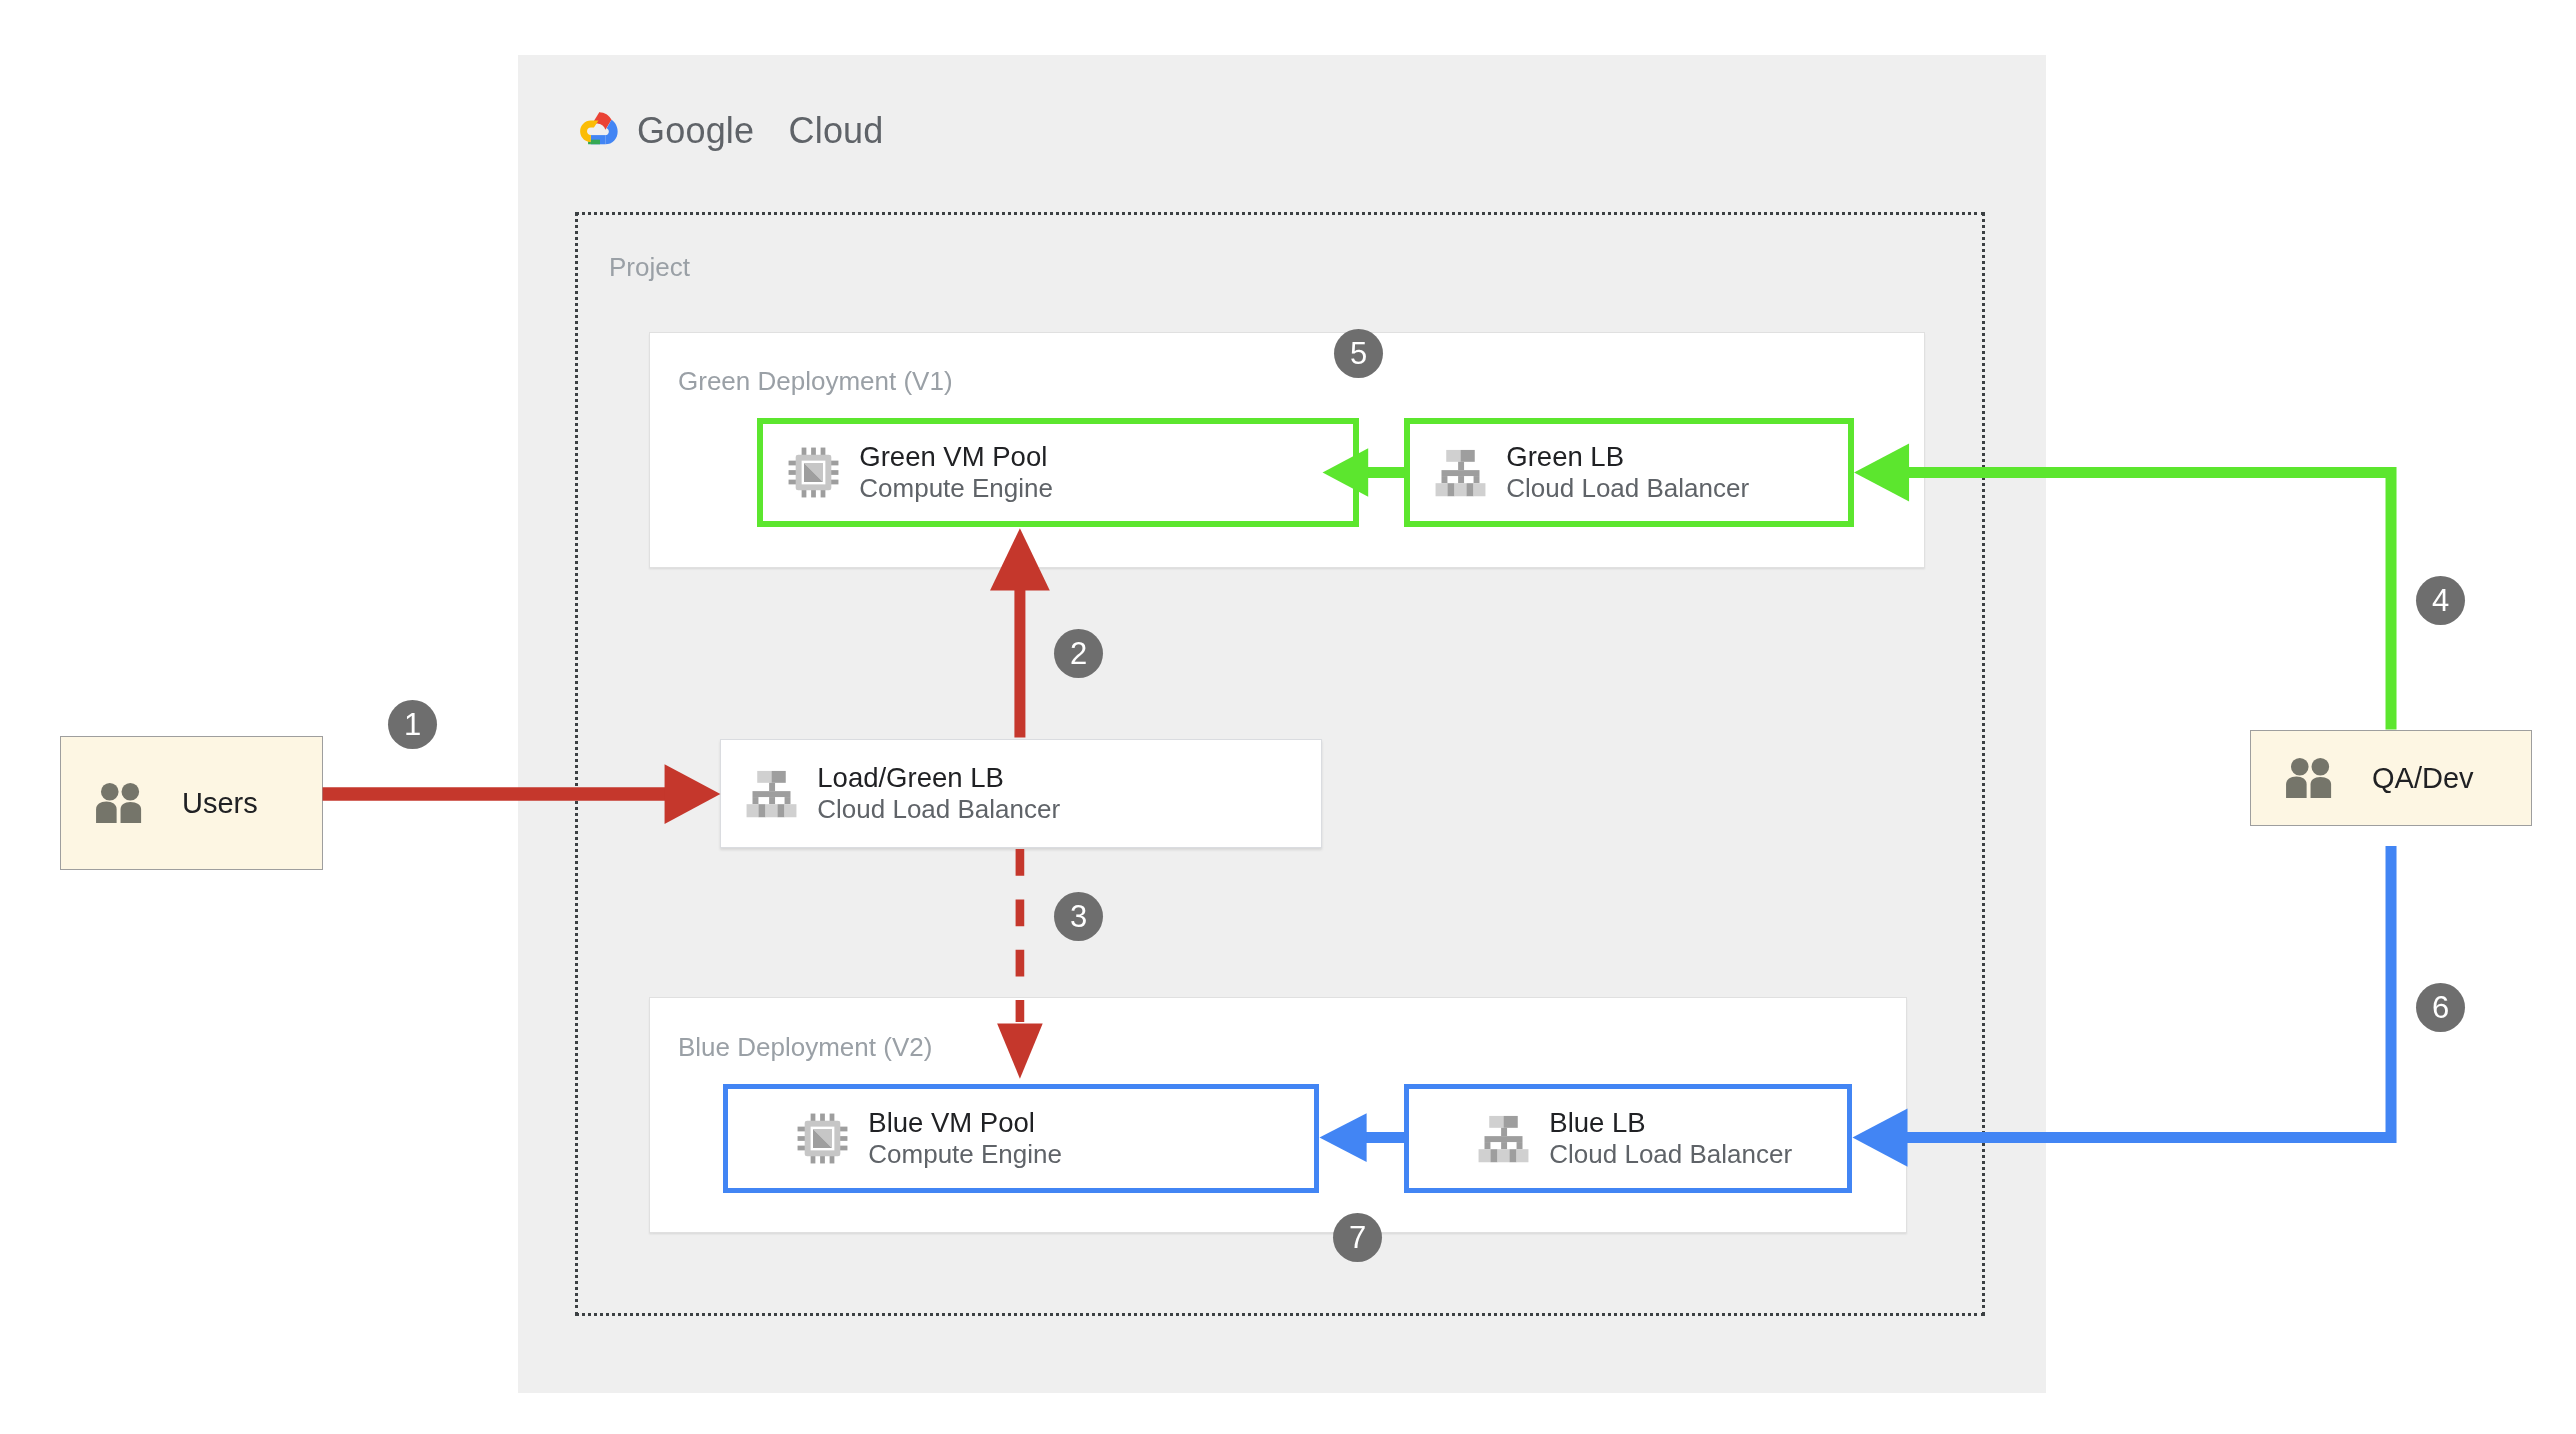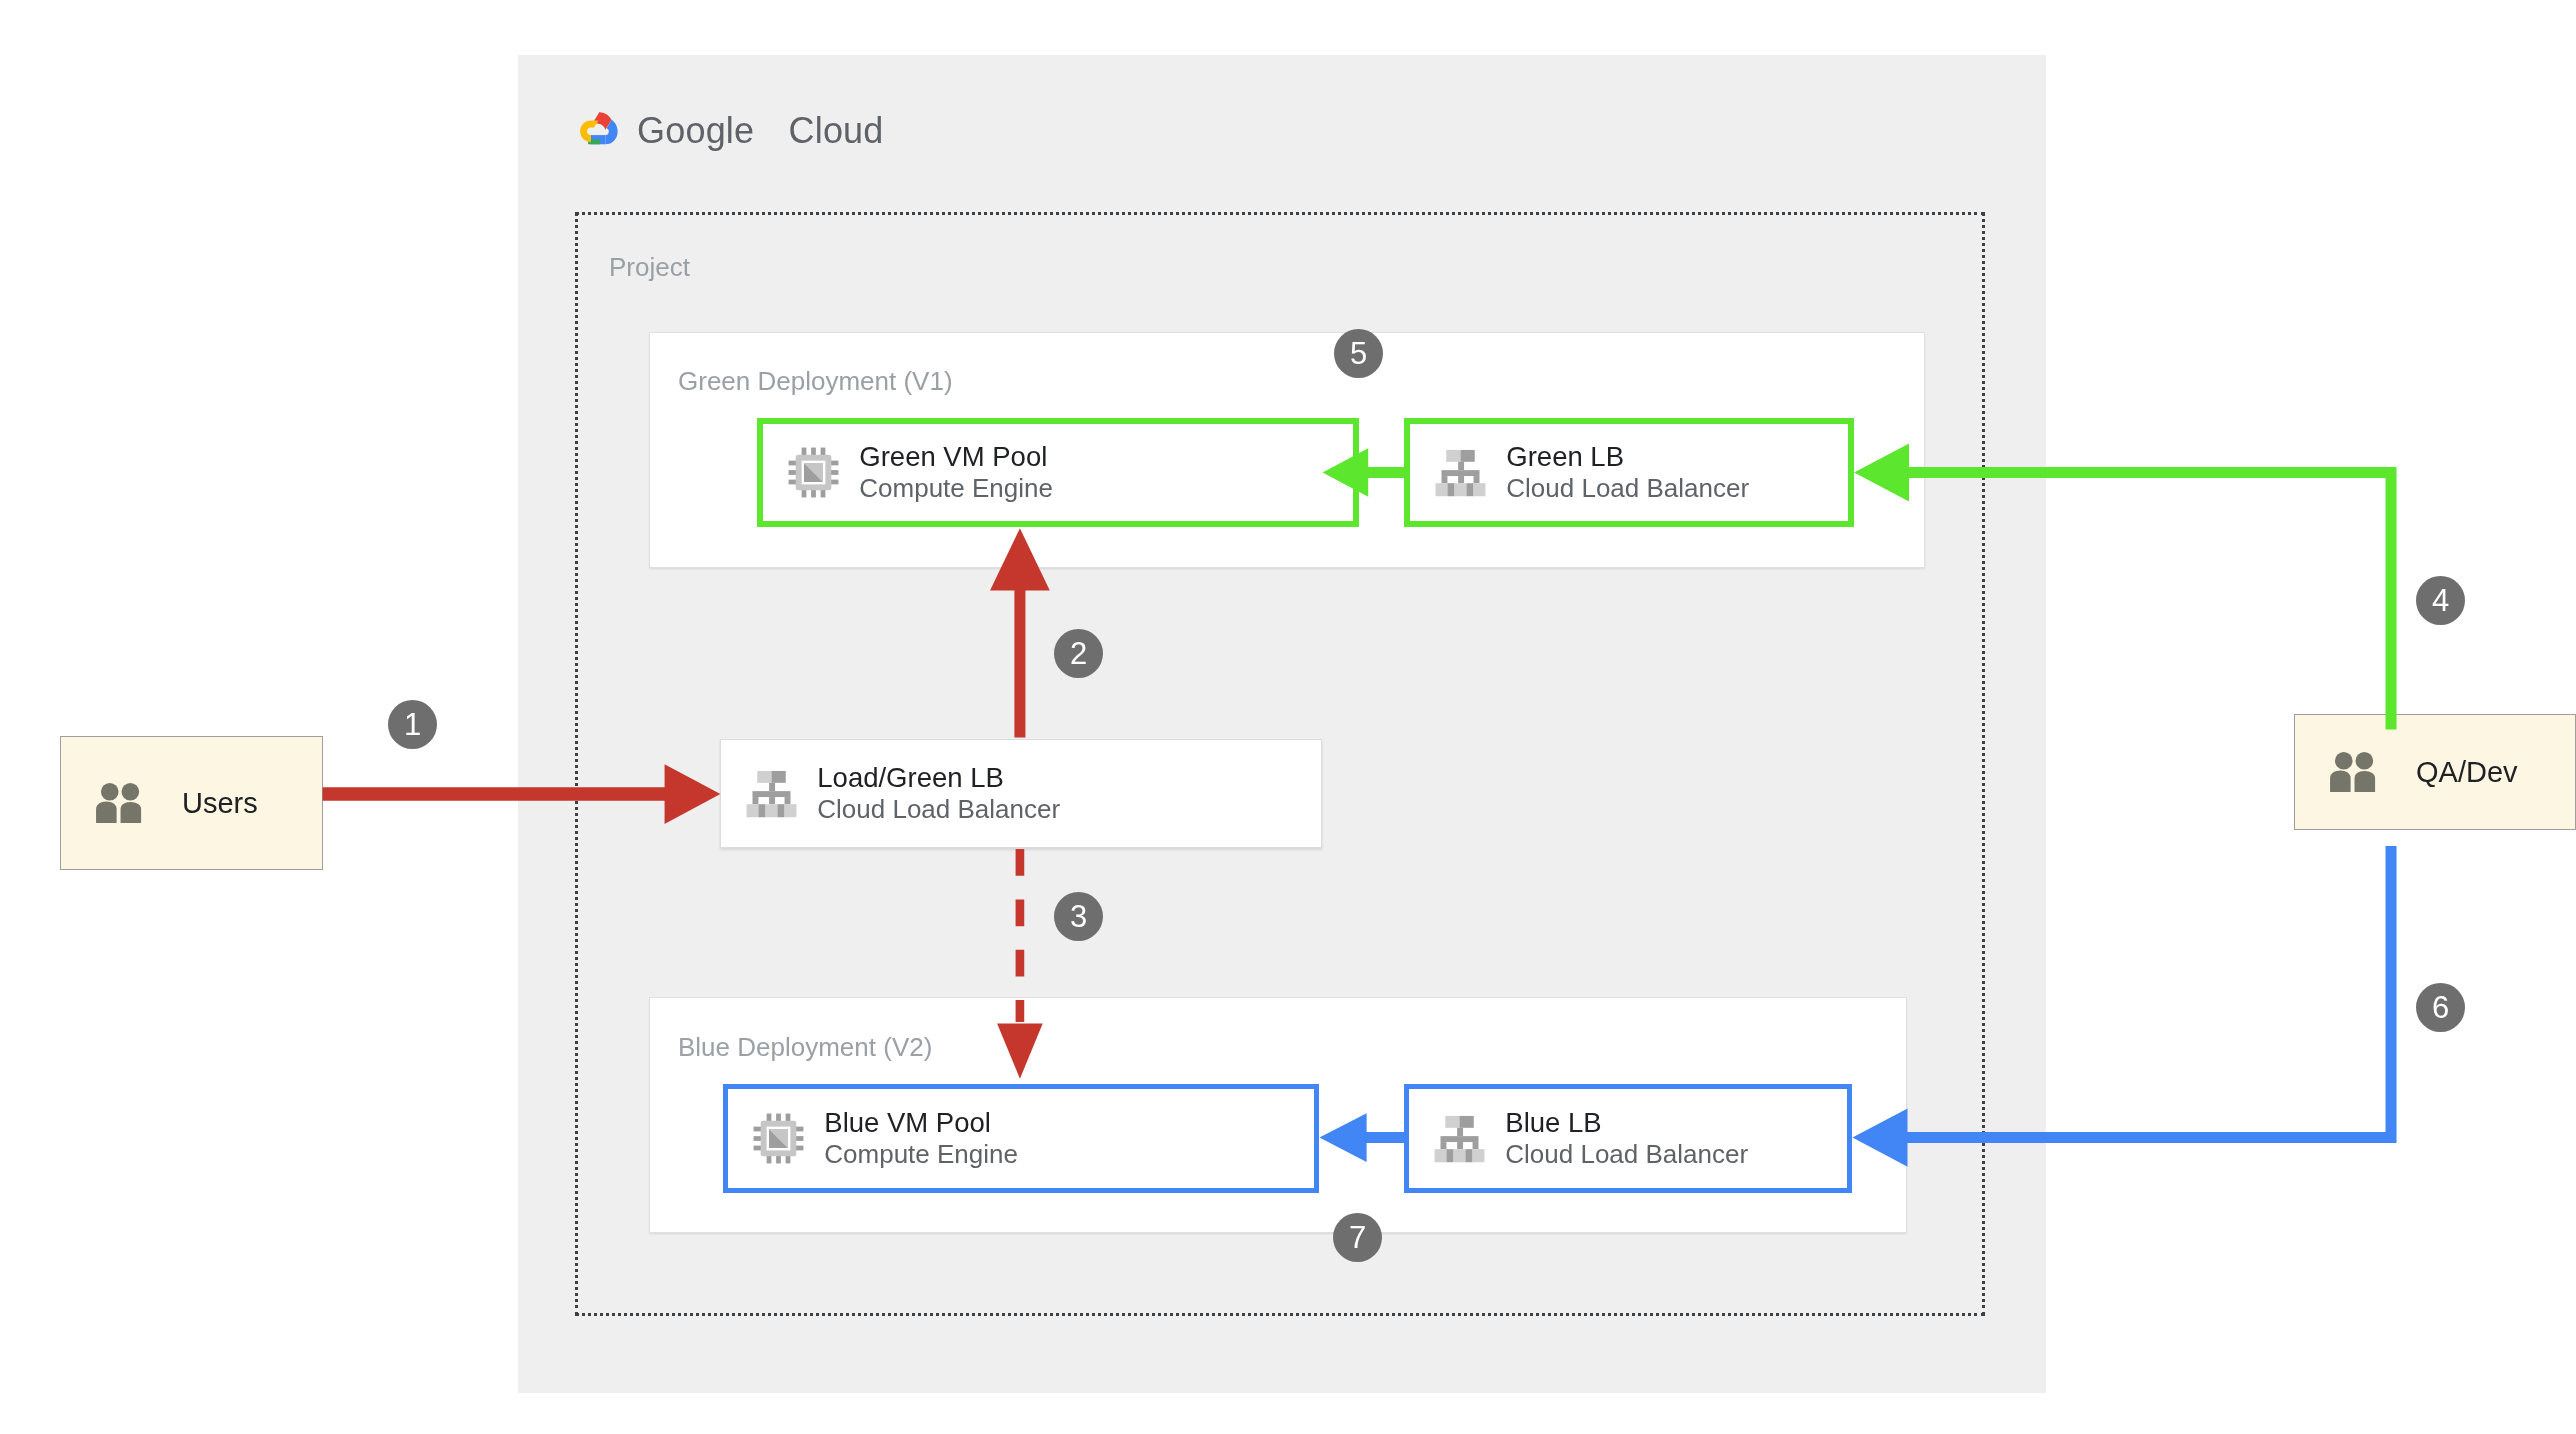--- a/index.html
+++ b/index.html
@@ -25,39 +25,39 @@
   .deploy-label{position:absolute;font-size:26px;color:#9aa0a6;white-space:nowrap;}
   #green-group{left:649px;top:332px;width:1276px;height:236px;}
   #green-group-label{left:678px;top:366px;}
   #blue-group{left:649px;top:997px;width:1258px;height:236px;}
   #blue-group-label{left:678px;top:1032px;}
 
   
   .card{position:absolute;background:#ffffff;box-sizing:border-box;display:flex;align-items:center;}
   .card.plain{border:1.6px solid #dadce0;box-shadow:0 1.6px 2.4px rgba(0,0,0,.10);}
   .card.green-b{border:6.3px solid #5ce62e;}
-  .card.blue-b{border:5.5px solid #4285f4;}
+  .card.blue-b{border:5.5px solid #4285f4;padding-left:44px;}
   .card-icon{flex:0 0 auto;margin-left:22px;width:57px;height:57px;}
   .card-text{margin-left:17.3px;display:flex;flex-direction:column;justify-content:center;}
   .card-title{font-size:27.5px;color:#202124;line-height:1.22;white-space:nowrap;}
   .card-sub{font-size:26px;color:#5f6368;line-height:1.22;white-space:nowrap;}
 
   #green-vm{left:720px;top:418px;width:602px;height:109px;margin-left:37px;}
   #green-lb{left:1404px;top:418px;width:450px;height:109px;}
   #bg-lb{left:720px;top:739px;width:602px;height:109px;}
   #blue-vm{left:723px;top:1084px;width:596px;height:109px;}
   #blue-lb{left:1404px;top:1084px;width:448px;height:109px;}
 
   
   .actor{position:absolute;background:#fdf6e3;border:1.6px solid #9e9e9e;box-sizing:border-box;
          display:flex;align-items:center;}
   .actor-icon{flex:0 0 auto;margin-left:30px;width:63px;height:47px;}
   .actor-label{margin-left:28px;font-size:29px;color:#202124;white-space:nowrap;}
   #users-box{left:60px;top:736px;width:263px;height:134px;}
-  #qadev-box{left:2250px;top:714px;width:282px;height:116px;margin-left:44px;}
+  #qadev-box{left:2250px;top:730px;width:282px;height:96px;}
 
   
   #wires{position:absolute;left:0;top:0;width:2576px;height:1434px;pointer-events:none;}
 
   
   .badge{position:absolute;width:49px;height:49px;border-radius:50%;background:#6e6e6e;
          color:#ffffff;font-size:31px;display:flex;align-items:center;justify-content:center;
          line-height:1;font-weight:400;}
   #badge1{left:388px;top:700px;}
   #badge2{left:1054px;top:629px;}

